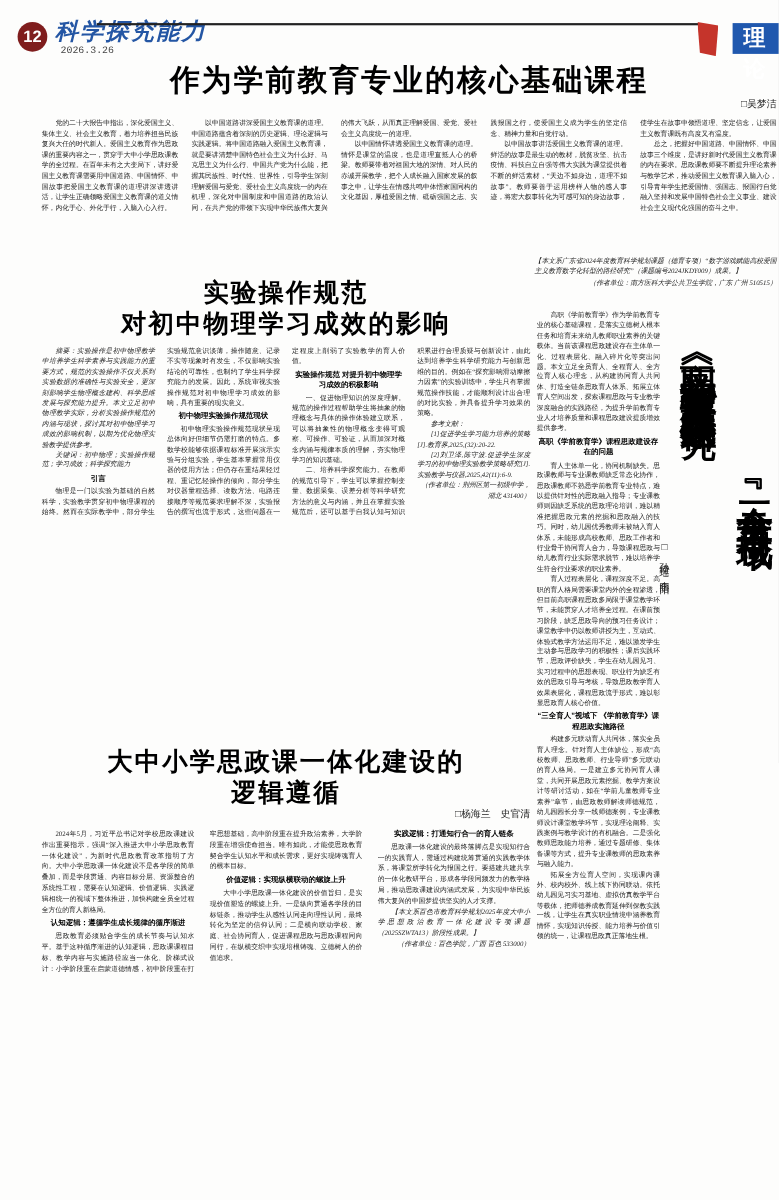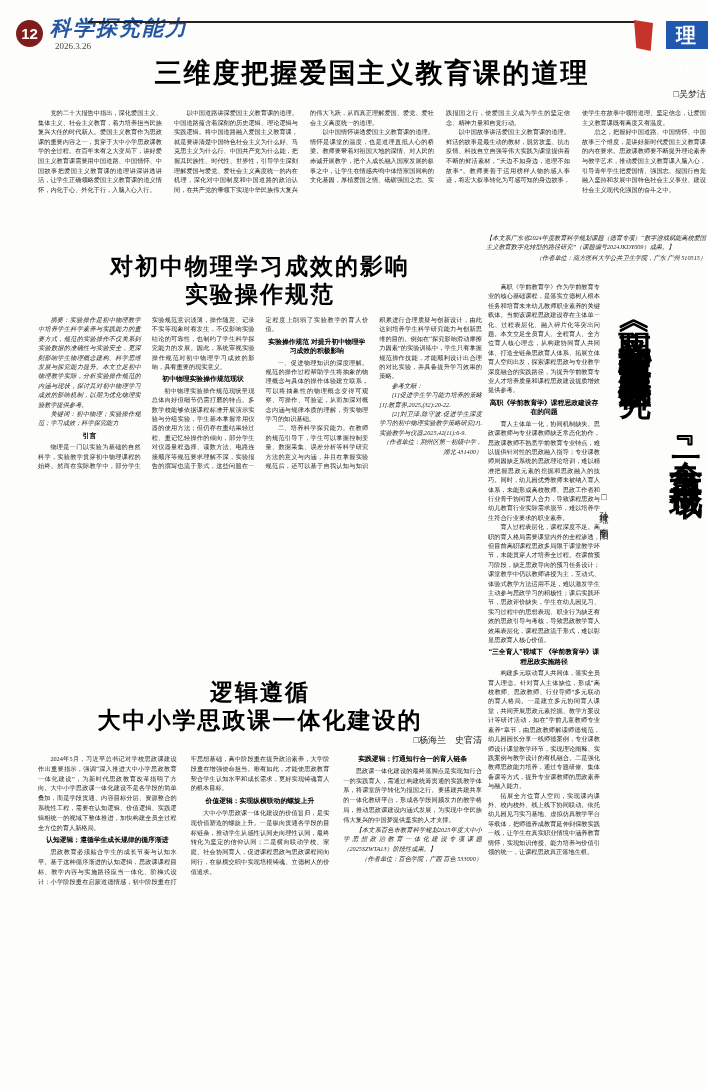--- a/index.html
+++ b/index.html
@@ -5,21 +5,21 @@
   html,body{margin:0;padding:0;background:#e8e8e8;}
   .page{position:relative;width:708px;height:1091px;margin:0 auto;background:#fdfdfc;overflow:hidden;
         font-family:"Liberation Serif",serif;color:#1a1a1a;}
   
   .hdr-circle{position:absolute;left:16px;top:20px;width:27px;height:27px;border-radius:50%;
         background:#7f1d1d;color:#fff;font-family:"Liberation Sans",sans-serif;font-weight:bold;
         font-size:15px;line-height:27px;text-align:center;}
   .masthead{position:absolute;left:50px;top:14px;font-weight:bold;font-style:italic;
         font-size:21px;color:#2456a4;letter-spacing:2px;font-family:"Liberation Serif",serif;}
   .mast-date{position:absolute;left:55px;top:41px;font-size:9px;color:#444;
-        font-family:Liberation Serif, serif;}
+        font-family:Liberation Mono, monospace;}
   .hdr-rule{position:absolute;left:88px;top:21px;width:548px;height:2px;background:#222;}
   .sec-badge{position:absolute;left:634px;top:17px;width:74px;height:34px;}
   .sec-flag{position:absolute;left:0;top:3px;width:19px;height:31px;background:#c5342b;
         clip-path:polygon(0 0,100% 10%,88% 100%,12% 90%);}
   .sec-box{position:absolute;left:32px;top:4px;width:43px;height:28px;background:#2058ae;
         color:#fff;font-family:"Liberation Sans",sans-serif;font-weight:bold;font-size:20px;
         line-height:28px;text-align:center;letter-spacing:3px;}
   
   .title-big{font-family:"Liberation Sans",sans-serif;font-weight:900;text-align:center;
         color:#000;letter-spacing:2px;}
@@ -66,58 +66,58 @@
   <div class="hdr-circle">12</div>
   <div class="masthead">科学探究能力</div>
   <div class="mast-date">2026.3.26</div>
   <div class="hdr-rule"></div>
   <div class="sec-badge">
     <div class="sec-flag"></div>
     <div class="sec-box">理论</div>
   </div>
 
   <div class="artA">
-    <div class="title-big">三维度把握爱国主义教育课的道理</div>
+    <div class="title-big">作为学前教育专业的核心基础课程</div>
     <div class="byline">□吴梦洁</div>
     <div class="body-cols">
       <p>党的二十大报告中指出，深化爱国主义、集体主义、社会主义教育，着力培养担当民族复兴大任的时代新人。爱国主义教育作为思政课的重要内容之一，贯穿于大中小学思政课教学的全过程。在百年未有之大变局下，讲好爱国主义教育课需要用中国道路、中国情怀、中国故事把爱国主义教育课的道理讲深讲透讲活，让学生正确领略爱国主义教育课的道义情怀，内化于心、外化于行，入脑入心入行。</p>
       <p>以中国道路讲深爱国主义教育课的道理。中国道路蕴含着深刻的历史逻辑、理论逻辑与实践逻辑。将中国道路融入爱国主义教育课，就是要讲清楚中国特色社会主义为什么好、马克思主义为什么行、中国共产党为什么能，把握其民族性、时代性、世界性，引导学生深刻理解爱国与爱党、爱社会主义高度统一的内在机理，深化对中国制度和中国道路的政治认同，在共产党的带领下实现中华民族伟大复兴的伟大飞跃，从而真正理解爱国、爱党、爱社会主义高度统一的道理。</p>
       <p>以中国情怀讲透爱国主义教育课的道理。情怀是课堂的温度，也是道理直抵人心的桥梁。教师要带着对祖国大地的深情、对人民的赤诚开展教学，把个人成长融入国家发展的叙事之中，让学生在情感共鸣中体悟家国同构的文化基因，厚植爱国之情、砥砺强国之志、实践报国之行，使爱国主义成为学生的坚定信念、精神力量和自觉行动。</p>
       <p>以中国故事讲活爱国主义教育课的道理。鲜活的故事是最生动的教材，脱贫攻坚、抗击疫情、科技自立自强等伟大实践为课堂提供着不断的鲜活素材，“天边不如身边，道理不如故事”。教师要善于运用榜样人物的感人事迹，将宏大叙事转化为可感可知的身边故事，使学生在故事中领悟道理、坚定信念，让爱国主义教育课既有高度又有温度。</p>
       <p>总之，把握好中国道路、中国情怀、中国故事三个维度，是讲好新时代爱国主义教育课的内在要求。思政课教师要不断提升理论素养与教学艺术，推动爱国主义教育课入脑入心，引导青年学生把爱国情、强国志、报国行自觉融入坚持和发展中国特色社会主义事业、建设社会主义现代化强国的奋斗之中。</p>
     </div>
   </div>
   <div class="noteA">
     <div>【本文系广东省2024年度教育科学规划课题（德育专项）“数字游戏赋能高校爱国主义教育数字化转型的路径研究”（课题编号2024JKDY009）成果。】</div>
     <div class="note-author">（作者单位：南方医科大学公共卫生学院，广东 广州 510515）</div>
   </div>
 
   <div class="artB">
+    <div class="title-big">实验操作规范</div>
     <div class="title-big">对初中物理学习成效的影响</div>
-    <div class="title-big">实验操作规范</div>
     <div class="body-cols">
       <p class="ital">摘要：实验操作是初中物理教学中培养学生科学素养与实践能力的重要方式，规范的实验操作不仅关系到实验数据的准确性与实验安全，更深刻影响学生物理概念建构、科学思维发展与探究能力提升。本文立足初中物理教学实际，分析实验操作规范的内涵与现状，探讨其对初中物理学习成效的影响机制，以期为优化物理实验教学提供参考。</p>
       <p class="ital">关键词：初中物理；实验操作规范；学习成效；科学探究能力</p>
       <p class="subhead">引言</p>
       <p>物理是一门以实验为基础的自然科学，实验教学贯穿初中物理课程的始终。然而在实际教学中，部分学生实验规范意识淡薄，操作随意、记录不实等现象时有发生，不仅影响实验结论的可靠性，也制约了学生科学探究能力的发展。因此，系统审视实验操作规范对初中物理学习成效的影响，具有重要的现实意义。</p>
       <p class="subhead">初中物理实验操作规范现状</p>
       <p>初中物理实验操作规范现状呈现总体向好但细节仍需打磨的特点。多数学校能够依据课程标准开展演示实验与分组实验，学生基本掌握常用仪器的使用方法；但仍存在重结果轻过程、重记忆轻操作的倾向，部分学生对仪器量程选择、读数方法、电路连接顺序等规范要求理解不深，实验报告的撰写也流于形式，这些问题在一定程度上削弱了实验教学的育人价值。</p>
       <p class="subhead">实验操作规范 对提升初中物理学习成效的积极影响</p>
       <p>一、促进物理知识的深度理解。规范的操作过程帮助学生将抽象的物理概念与具体的操作体验建立联系，可以将抽象性的物理概念变得可观察、可操作、可验证，从而加深对概念内涵与规律本质的理解，夯实物理学习的知识基础。</p>
       <p>二、培养科学探究能力。在教师的规范引导下，学生可以掌握控制变量、数据采集、误差分析等科学研究方法的意义与内涵，并且在掌握实验规范后，还可以基于自我认知与知识积累进行合理质疑与创新设计，由此达到培养学生科学研究能力与创新思维的目的。例如在“探究影响滑动摩擦力因素”的实验训练中，学生只有掌握规范操作技能，才能顺利设计出合理的对比实验，并具备提升学习效果的策略。</p>
       <p class="ital">参考文献：</p>
       <p class="ital">[1]促进学生学习能力培养的策略[J].教育界,2025,(32):20-22.</p>
       <p class="ital">[2]刘卫泽,陈守波.促进学生深度学习的初中物理实验教学策略研究[J].实验教学与仪器,2025,42(11):6-9.</p>
       <p class="note-author">（作者单位：荆州区第一初级中学，湖北 431400）</p>
     </div>
   </div>
 
   <div class="artC">
+    <div class="title-big">大中小学思政课一体化建设的</div>
     <div class="title-big">逻辑遵循</div>
-    <div class="title-big">大中小学思政课一体化建设的</div>
     <div class="byline">□杨海兰　史官清</div>
     <div class="body-cols">
       <p>2024年5月，习近平总书记对学校思政课建设作出重要指示，强调“深入推进大中小学思政教育一体化建设”，为新时代思政教育改革指明了方向。大中小学思政课一体化建设不是各学段的简单叠加，而是学段贯通、内容目标分层、资源整合的系统性工程，需要在认知逻辑、价值逻辑、实践逻辑相统一的视域下整体推进，加快构建全员全过程全方位的育人新格局。</p>
       <p class="subhead">认知逻辑：遵循学生成长规律的循序渐进</p>
       <p>思政教育必须贴合学生的成长节奏与认知水平。基于这种循序渐进的认知逻辑，思政课课程目标、教学内容与实施路径应当一体化、阶梯式设计：小学阶段重在启蒙道德情感，初中阶段重在打牢思想基础，高中阶段重在提升政治素养，大学阶段重在增强使命担当。唯有如此，才能使思政教育契合学生认知水平和成长需求，更好实现铸魂育人的根本目标。</p>
       <p class="subhead">价值逻辑：实现纵横联动的螺旋上升</p>
       <p>大中小学思政课一体化建设的价值旨归，是实现价值塑造的螺旋上升。一是纵向贯通各学段的目标链条，推动学生从感性认同走向理性认同，最终转化为坚定的信仰认同；二是横向联动学校、家庭、社会协同育人，促进课程思政与思政课程同向同行，在纵横交织中实现培根铸魂、立德树人的价值追求。</p>
       <p class="subhead">实践逻辑：打通知行合一的育人链条</p>
       <p>思政课一体化建设的最终落脚点是实现知行合一的实践育人，需通过构建统筹贯通的实践教学体系，将课堂所学转化为报国之行。要搭建共建共享的一体化教研平台，形成各学段同频发力的教学格局，推动思政课建设内涵式发展，为实现中华民族伟大复兴的中国梦提供坚实的人才支撑。</p>
       <p class="ital">【本文系百色市教育科学规划2025年度大中小学思想政治教育一体化建设专项课题（2025SZWTA13）阶段性成果。】</p>

